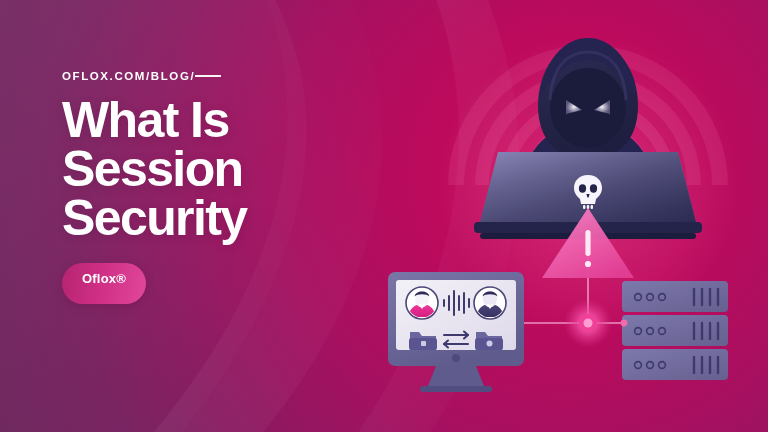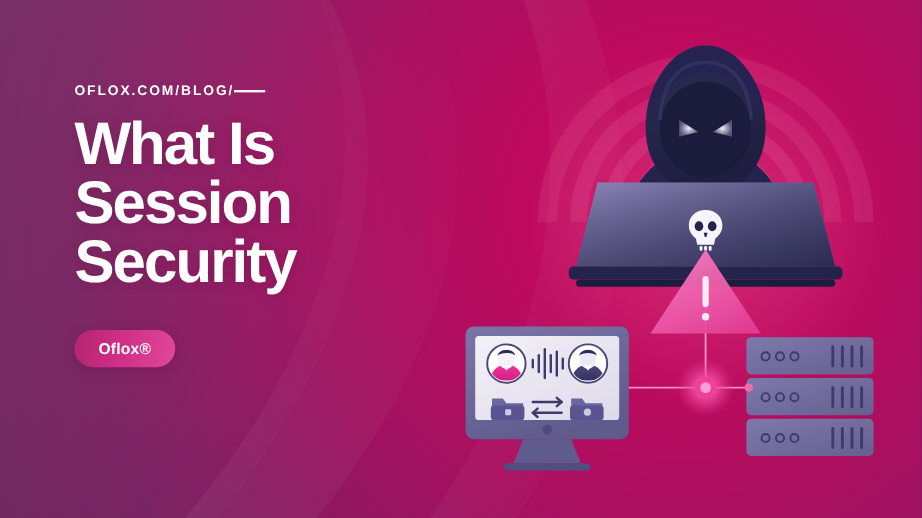--- a/index.html
+++ b/index.html
@@ -59,22 +59,22 @@
   .subtitle {
     margin-top: 17px;
     color: #fdeaf3;
     font-size: 15px;
     font-weight: normal;
     letter-spacing: .1px;
   }
 
   .badge {
     display: inline-block;
-    margin-top: 32px;
-    padding: 8px 20px 8px 20px;
+    margin-top: 20px;
+    padding: 8px 20px 18px 20px;
     border-radius: 22px;
     color: #ffffff;
     font-size: 13px;
     font-weight: bold;
     letter-spacing: .2px;
     background: linear-gradient(100deg, #b5246f 0%, #cf2f86 45%, #e0479a 100%);
     box-shadow: 0 2px 10px rgba(90,0,50,.25);
   }
 
   

